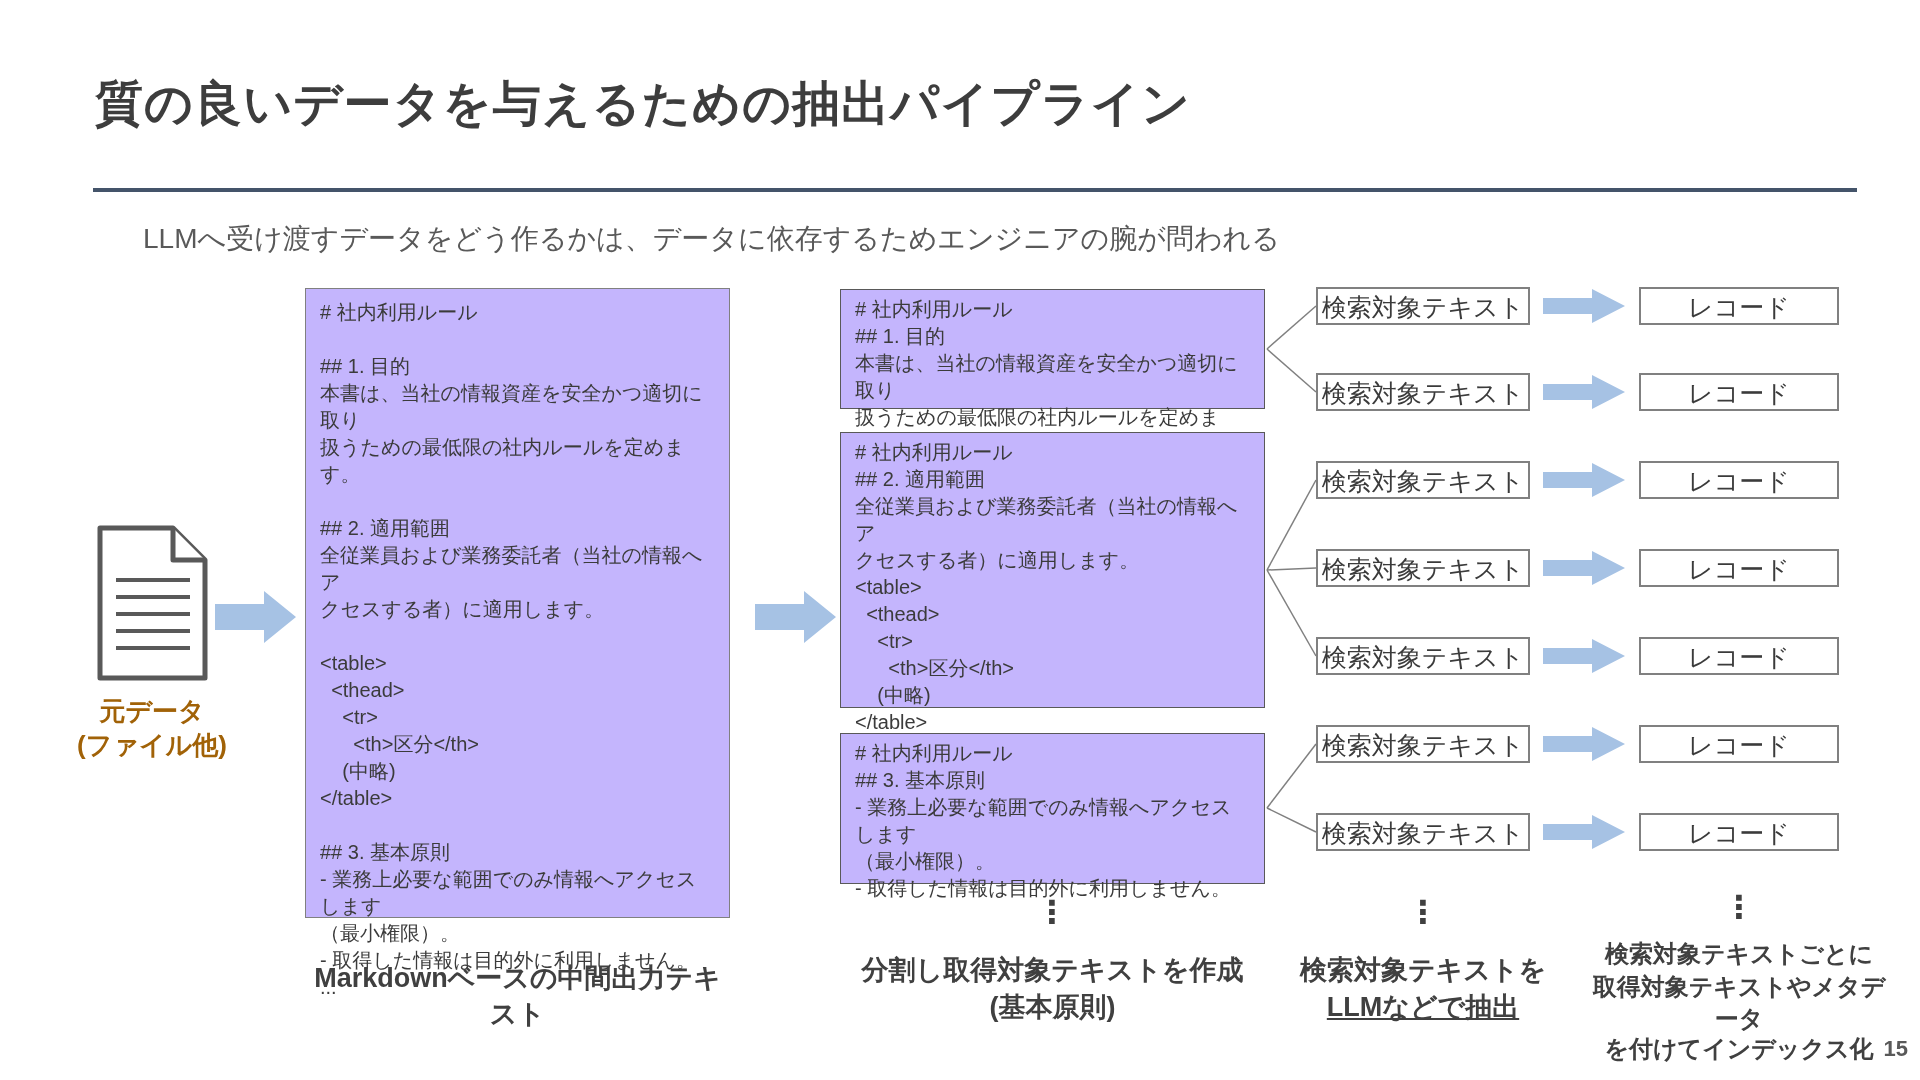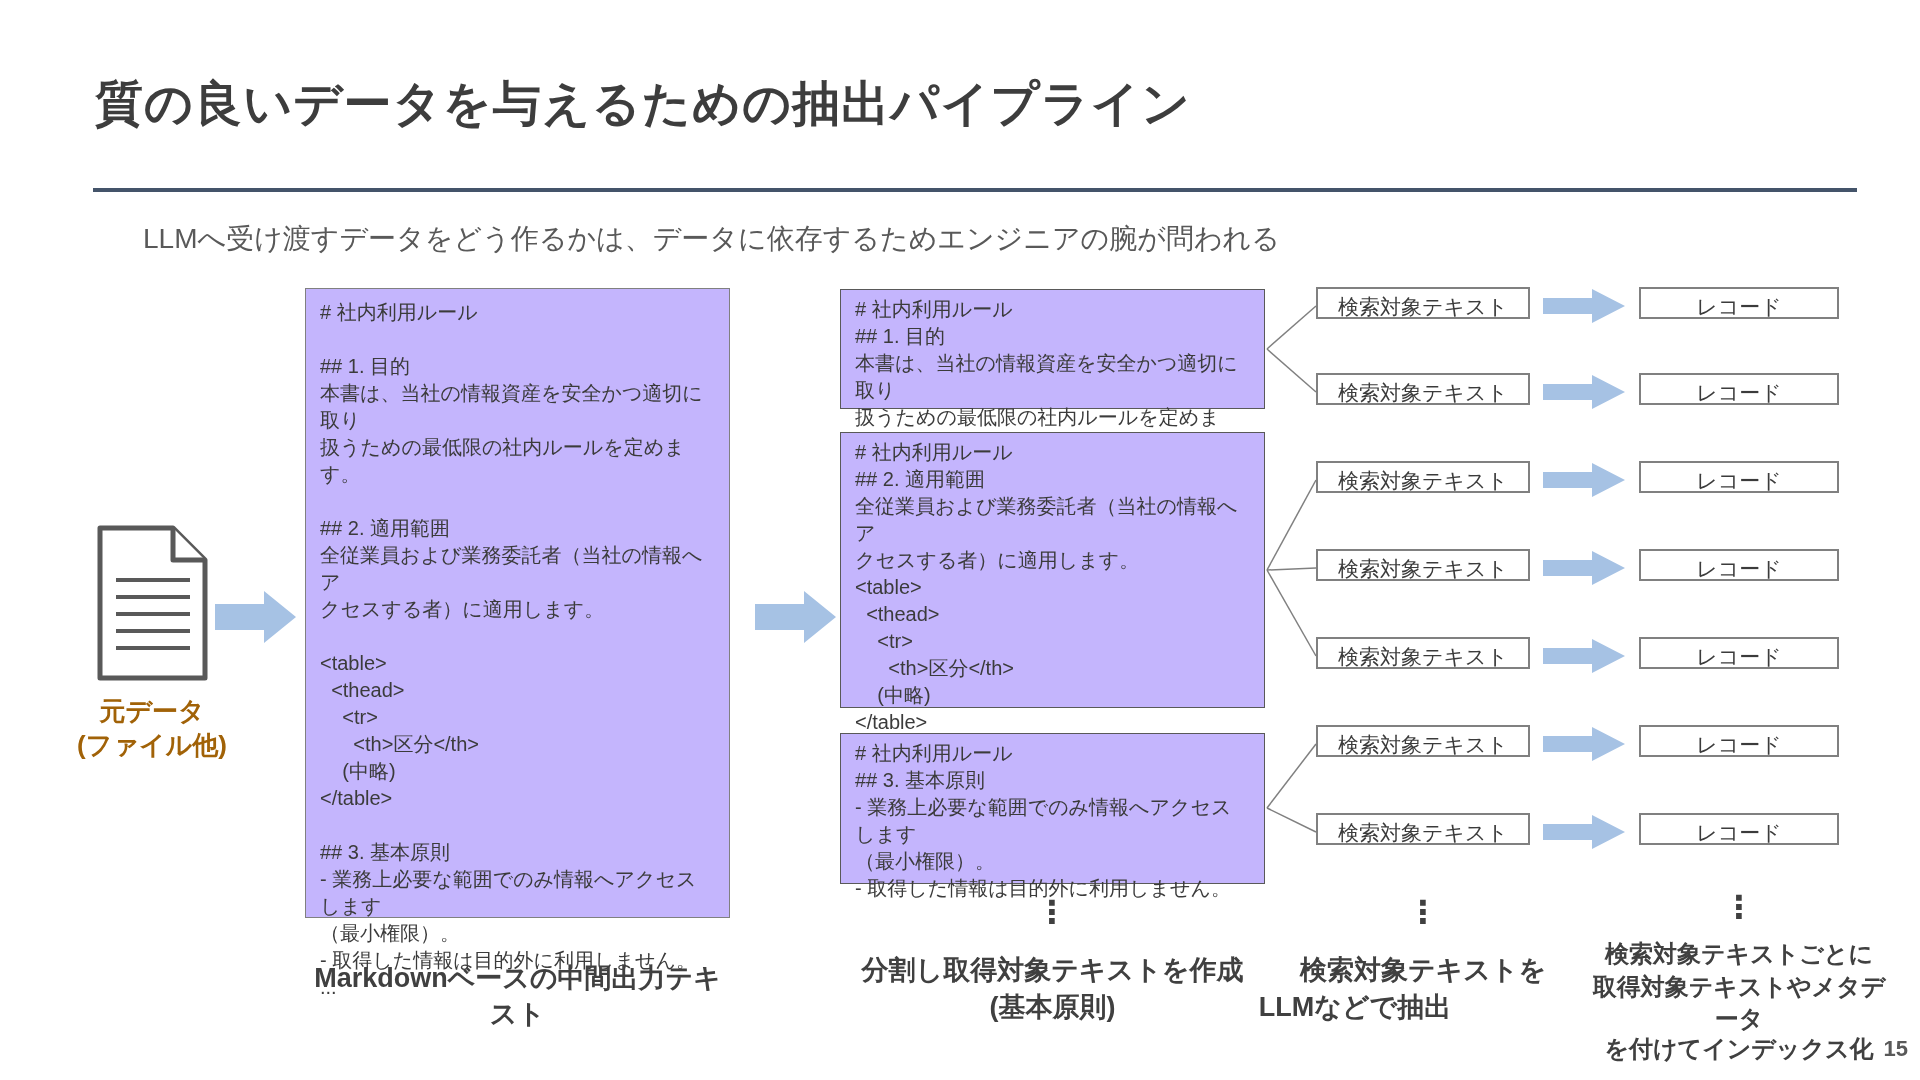--- a/index.html
+++ b/index.html
@@ -42,24 +42,24 @@
     left:840px;width:425px;
     padding:6px 14px;
     font-size:20px;line-height:27px;
     white-space:pre-wrap;
     color:#3b3b3b;
   }
   .chunk1{top:289px;height:120px;}
   .chunk2{top:432px;height:276px;}
   .chunk3{top:733px;height:151px;}
   .smallbox{
-    height:32px;line-height:36px;
+    height:38px;line-height:36px;
     border:2px solid #808080;
     text-align:center;
-    font-size:21px;color:#3b3b3b;
+    font-size:25px;color:#3b3b3b;
     box-sizing:border-box;
     background:#fff;
   }
   .searchbox{left:1316px;width:214px;}
   .recordbox{left:1639px;width:200px;}
   .caption{
     font-weight:700;color:#404040;
     text-align:center;font-size:27px;
   }
   .caption-sm{font-size:24px;}
@@ -174,21 +174,21 @@
 
   <div class="abs smallbox searchbox" style="top:287px;">検索対象テキスト</div>
   <div class="abs smallbox searchbox" style="top:373px;">検索対象テキスト</div>
   <div class="abs smallbox searchbox" style="top:461px;">検索対象テキスト</div>
   <div class="abs smallbox searchbox" style="top:549px;">検索対象テキスト</div>
   <div class="abs smallbox searchbox" style="top:637px;">検索対象テキスト</div>
   <div class="abs smallbox searchbox" style="top:725px;">検索対象テキスト</div>
   <div class="abs smallbox searchbox" style="top:813px;">検索対象テキスト</div>
   <div class="abs ellipsis" style="left:1403px;top:893px;">⋮</div>
   <div class="abs caption" style="left:1286px;top:952px;width:274px;">検索対象テキストを</div>
-  <div class="abs caption" style="left:1218px;top:989px;width:274px;">LLMなどで抽出</div>
+  <div class="abs caption" style="left:1286px;top:989px;width:274px;text-decoration:underline;">LLMなどで抽出</div>
 
   <div class="abs smallbox recordbox" style="top:287px;">レコード</div>
   <div class="abs smallbox recordbox" style="top:373px;">レコード</div>
   <div class="abs smallbox recordbox" style="top:461px;">レコード</div>
   <div class="abs smallbox recordbox" style="top:549px;">レコード</div>
   <div class="abs smallbox recordbox" style="top:637px;">レコード</div>
   <div class="abs smallbox recordbox" style="top:725px;">レコード</div>
   <div class="abs smallbox recordbox" style="top:813px;">レコード</div>
   <div class="abs ellipsis" style="left:1719px;top:888px;">⋮</div>
   <div class="abs caption caption-sm" style="left:1589px;top:938px;width:300px;">検索対象テキストごとに</div>

